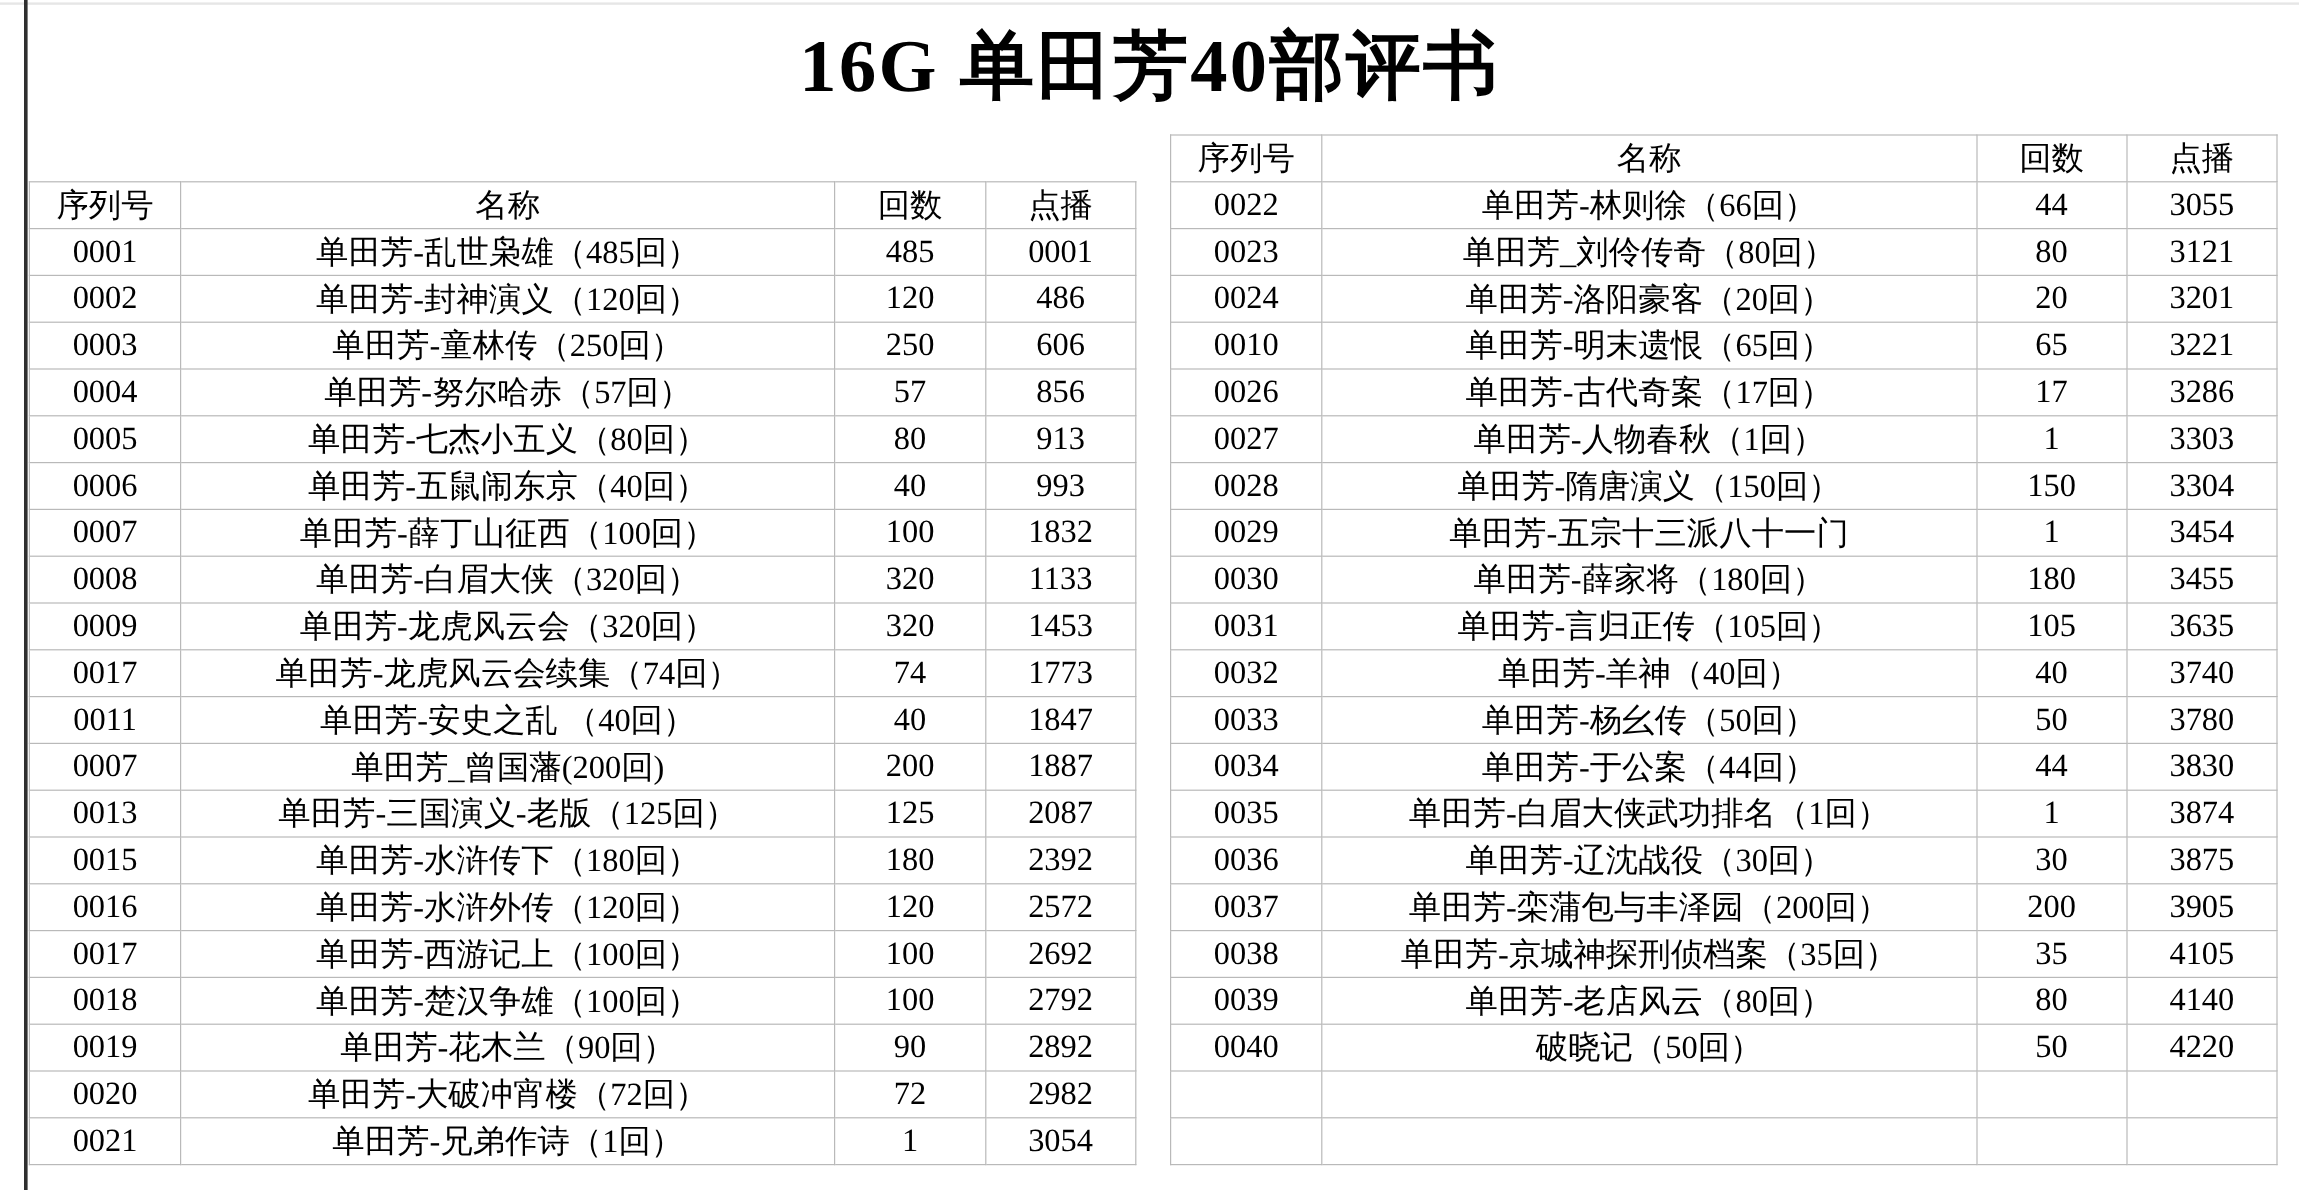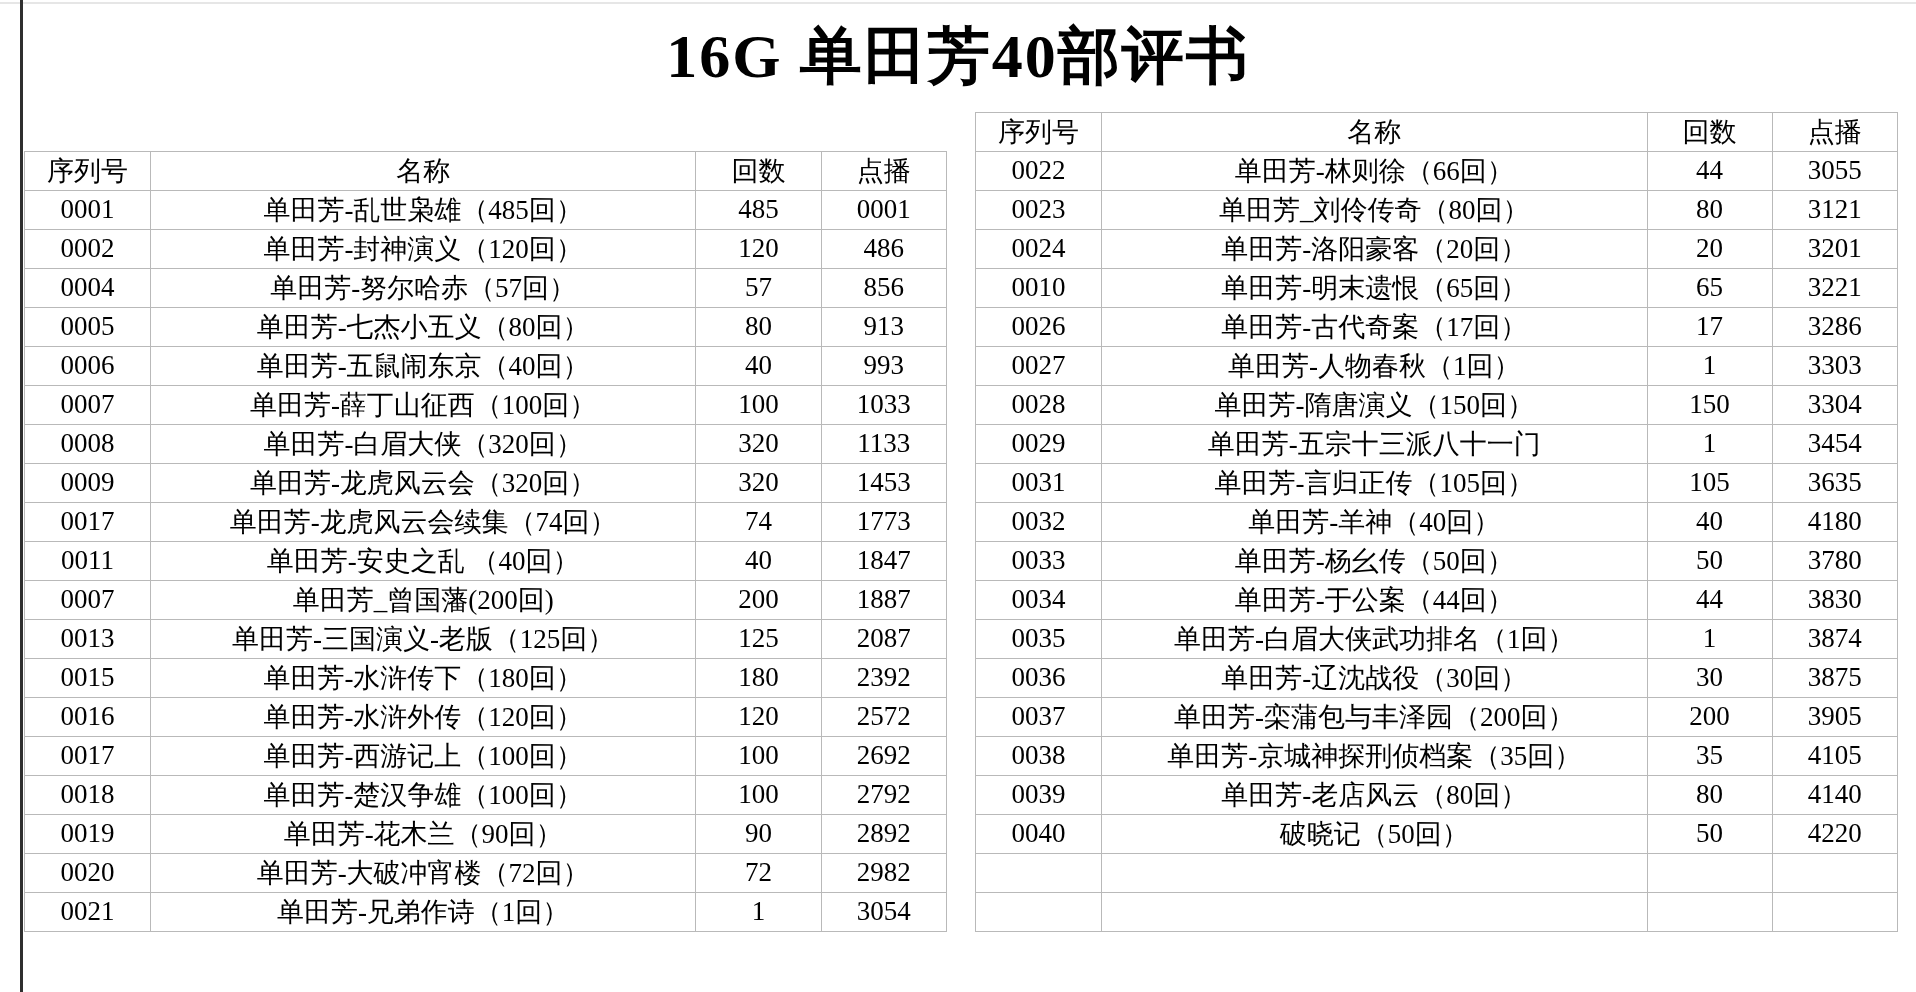--- a/index.html
+++ b/index.html
@@ -107,20 +107,26 @@
             <td class="c-count">485</td>
             <td class="c-play">0001</td>
           </tr>
           <tr>
             <td class="c-seq">0002</td>
             <td class="c-name">单田芳-封神演义（120回）</td>
             <td class="c-count">120</td>
             <td class="c-play">486</td>
           </tr>
           <tr>
+            <td class="c-seq">0003</td>
+            <td class="c-name">单田芳-童林传（250回）</td>
+            <td class="c-count">250</td>
+            <td class="c-play">606</td>
+          </tr>
+          <tr>
             <td class="c-seq">0004</td>
             <td class="c-name">单田芳-努尔哈赤（57回）</td>
             <td class="c-count">57</td>
             <td class="c-play">856</td>
           </tr>
           <tr>
             <td class="c-seq">0005</td>
             <td class="c-name">单田芳-七杰小五义（80回）</td>
             <td class="c-count">80</td>
             <td class="c-play">913</td>
@@ -128,21 +134,21 @@
           <tr>
             <td class="c-seq">0006</td>
             <td class="c-name">单田芳-五鼠闹东京（40回）</td>
             <td class="c-count">40</td>
             <td class="c-play">993</td>
           </tr>
           <tr>
             <td class="c-seq">0007</td>
             <td class="c-name">单田芳-薛丁山征西（100回）</td>
             <td class="c-count">100</td>
-            <td class="c-play">1033</td>
+            <td class="c-play">1832</td>
           </tr>
           <tr>
             <td class="c-seq">0008</td>
             <td class="c-name">单田芳-白眉大侠（320回）</td>
             <td class="c-count">320</td>
             <td class="c-play">1133</td>
           </tr>
           <tr>
             <td class="c-seq">0009</td>
             <td class="c-name">单田芳-龙虎风云会（320回）</td>
@@ -270,30 +276,36 @@
             <td class="c-count">150</td>
             <td class="c-play">3304</td>
           </tr>
           <tr>
             <td class="c-seq">0029</td>
             <td class="c-name">单田芳-五宗十三派八十一门</td>
             <td class="c-count">1</td>
             <td class="c-play">3454</td>
           </tr>
           <tr>
+            <td class="c-seq">0030</td>
+            <td class="c-name">单田芳-薛家将（180回）</td>
+            <td class="c-count">180</td>
+            <td class="c-play">3455</td>
+          </tr>
+          <tr>
             <td class="c-seq">0031</td>
             <td class="c-name">单田芳-言归正传（105回）</td>
             <td class="c-count">105</td>
             <td class="c-play">3635</td>
           </tr>
           <tr>
             <td class="c-seq">0032</td>
             <td class="c-name">单田芳-羊神（40回）</td>
             <td class="c-count">40</td>
-            <td class="c-play">4180</td>
+            <td class="c-play">3740</td>
           </tr>
           <tr>
             <td class="c-seq">0033</td>
             <td class="c-name">单田芳-杨幺传（50回）</td>
             <td class="c-count">50</td>
             <td class="c-play">3780</td>
           </tr>
           <tr>
             <td class="c-seq">0034</td>
             <td class="c-name">单田芳-于公案（44回）</td>

